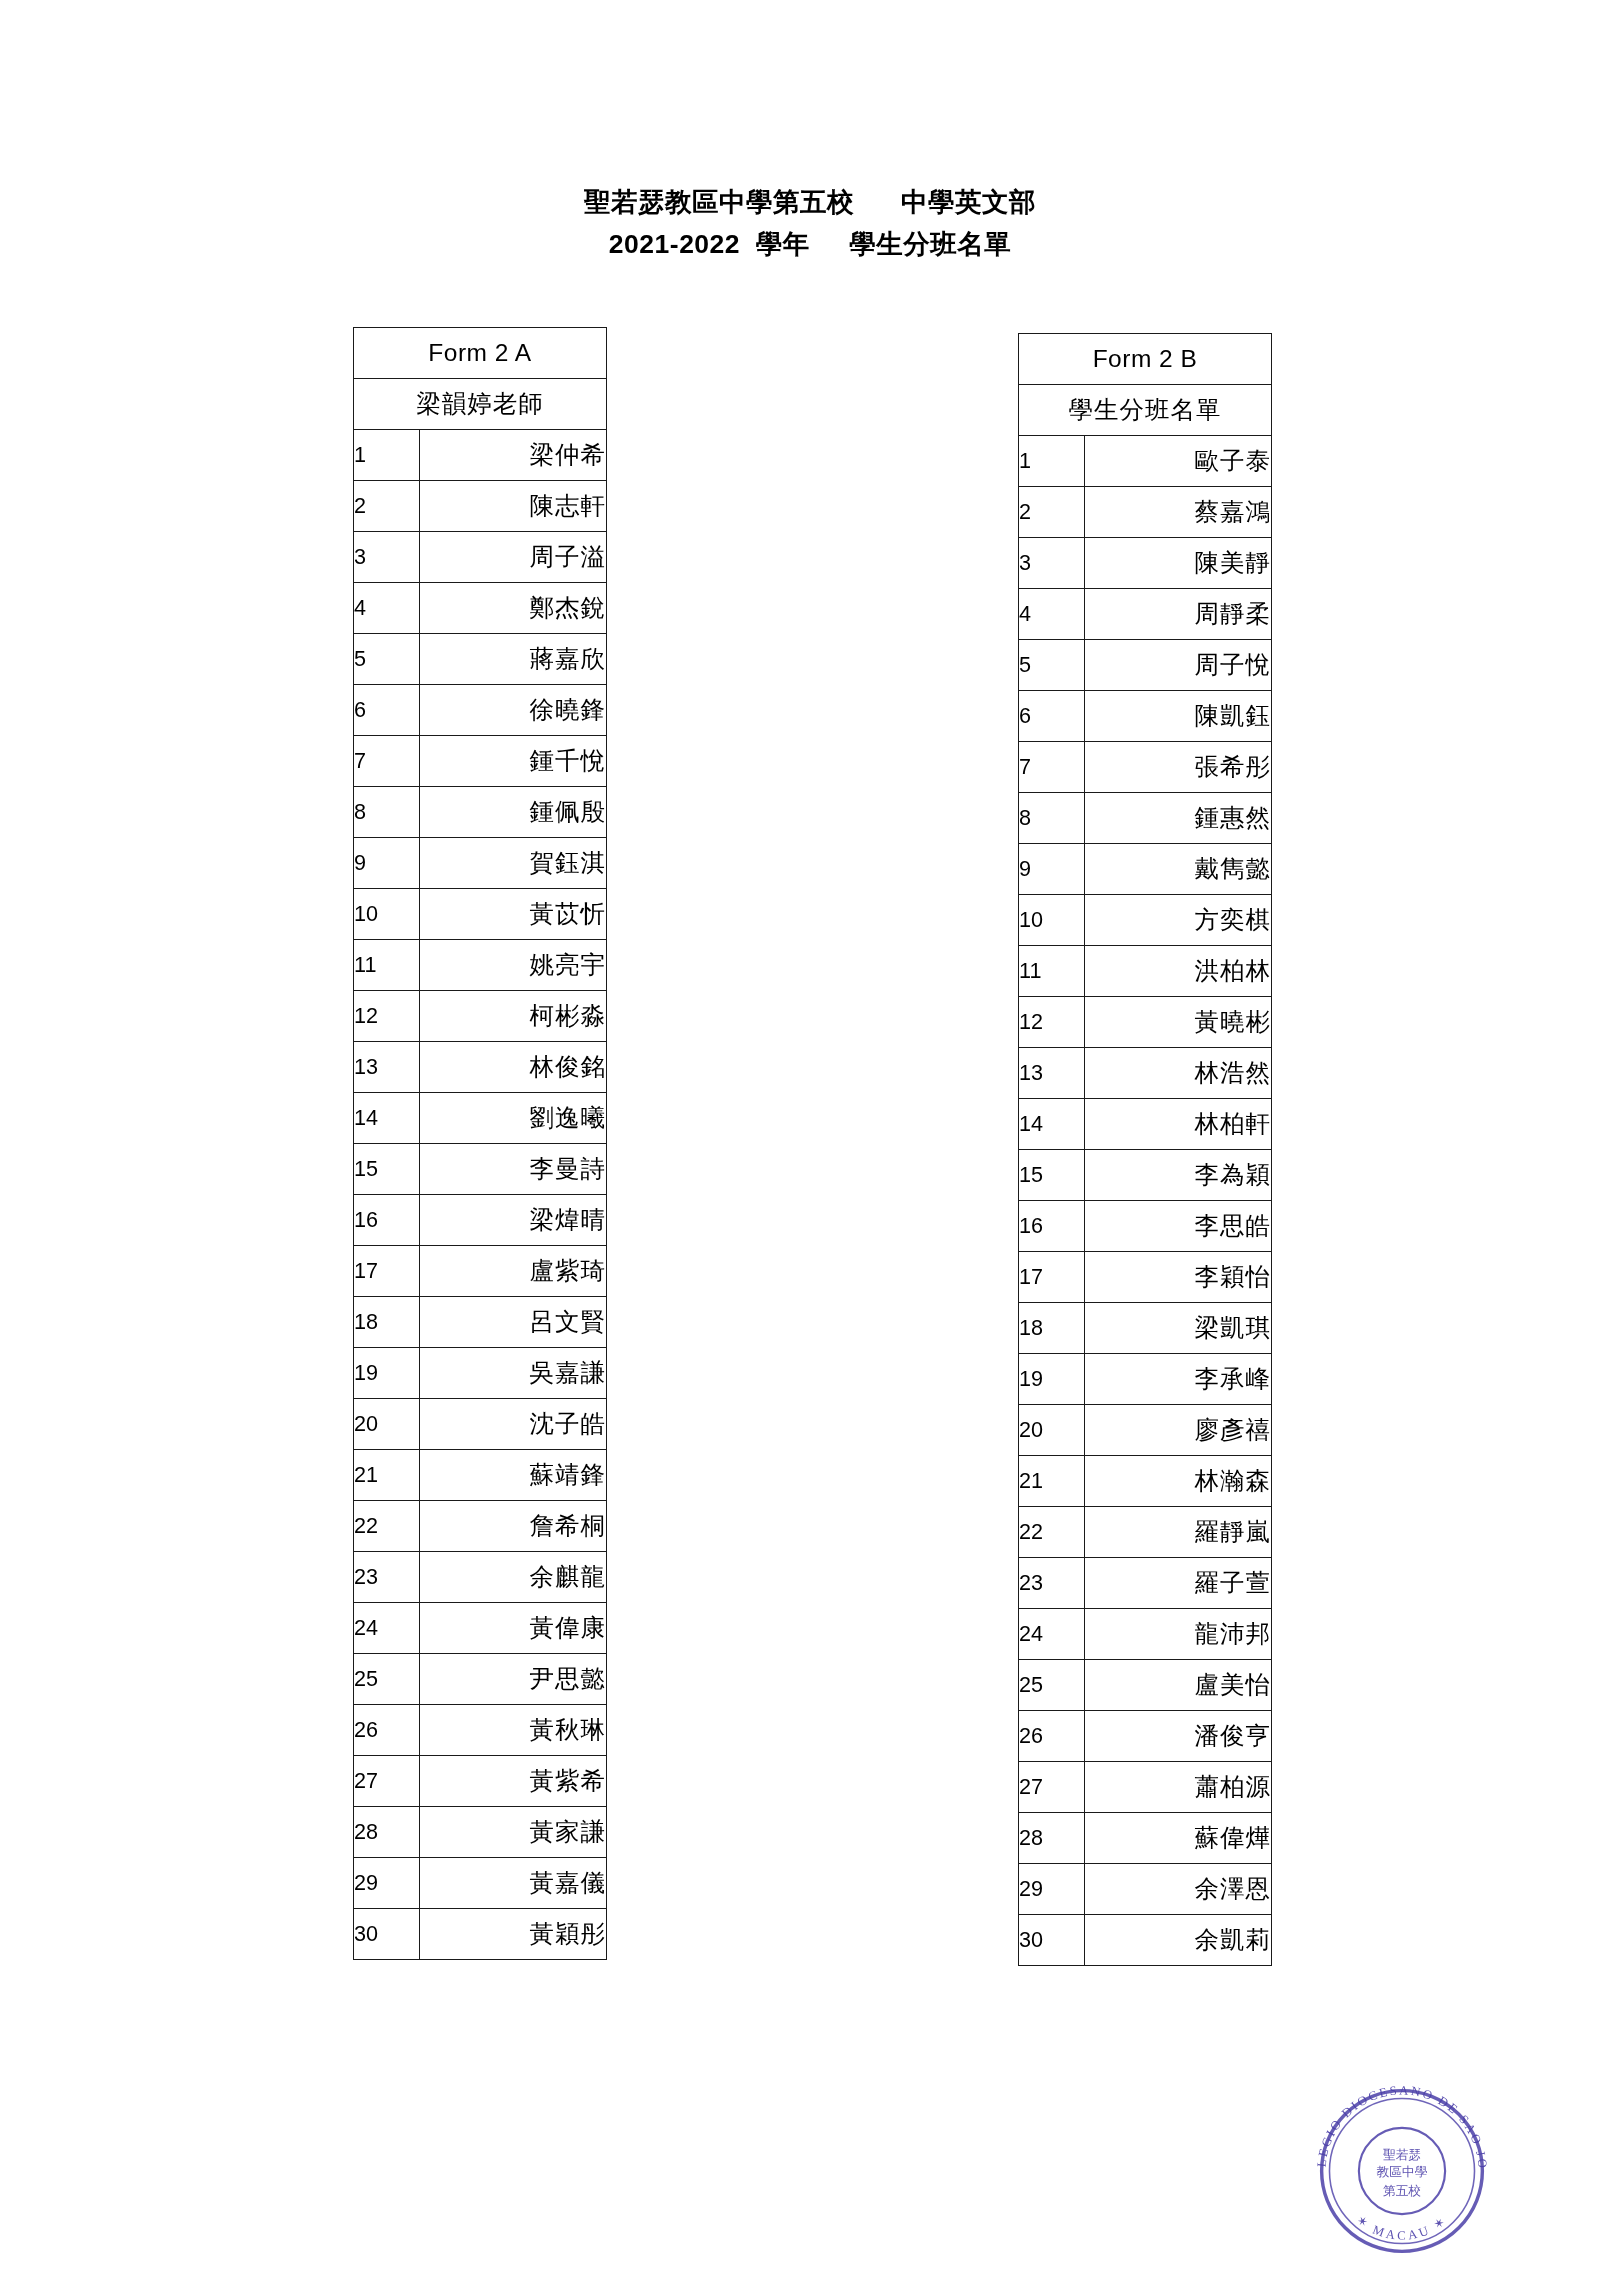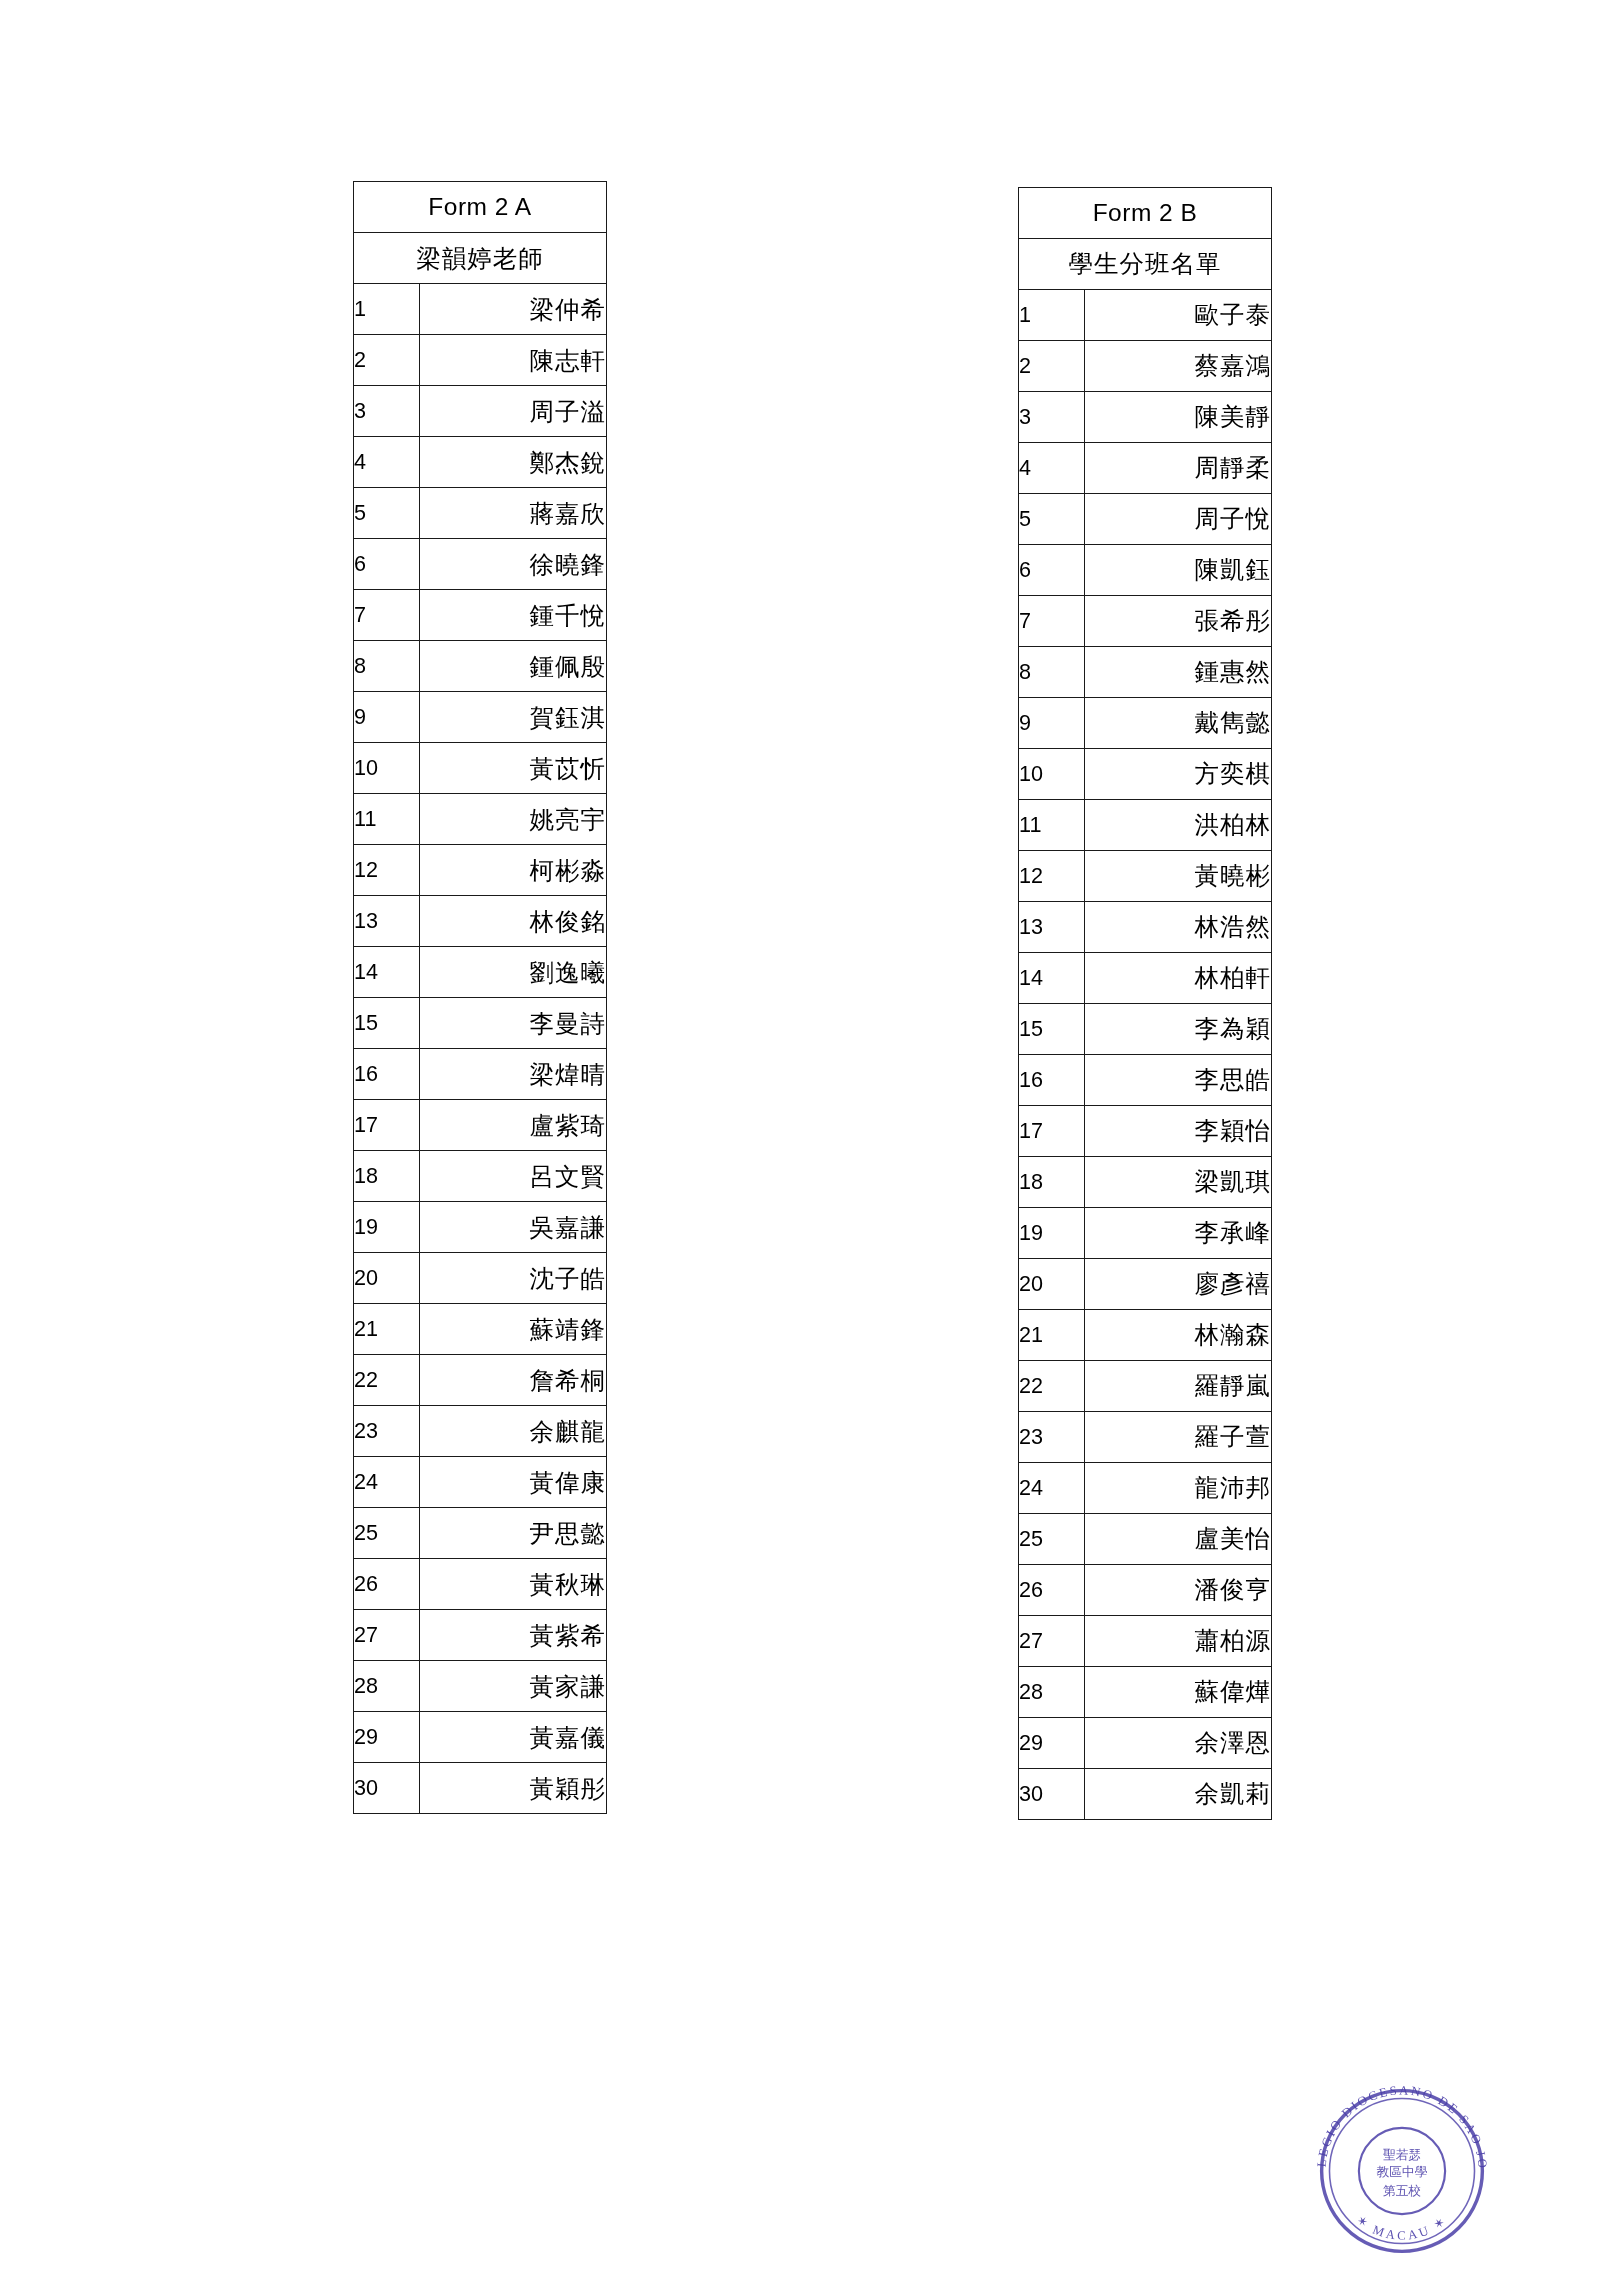--- a/index.html
+++ b/index.html
@@ -98,20 +98,22 @@
   .stamp svg {
     display: block;
   }
 </style>
 </head>
 <body>
 
 <div class="page">
 
   <div class="header">
+    <div class="header-line">聖若瑟教區中學第五校      中學英文部</div>
+    <div class="header-line">2021-2022  學年     學生分班名單</div>
   </div>
 
   <div class="tables">
 
     <table class="class-table left">
       <tbody>
         <tr>
           <td class="title-cell" colspan="2">Form 2 A</td>
         </tr>
         <tr>

